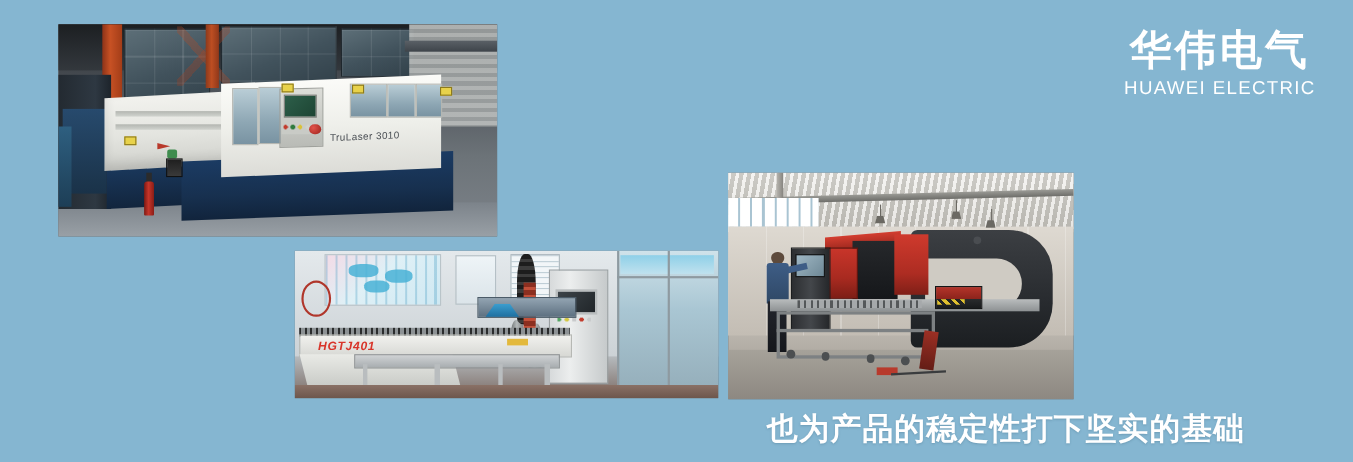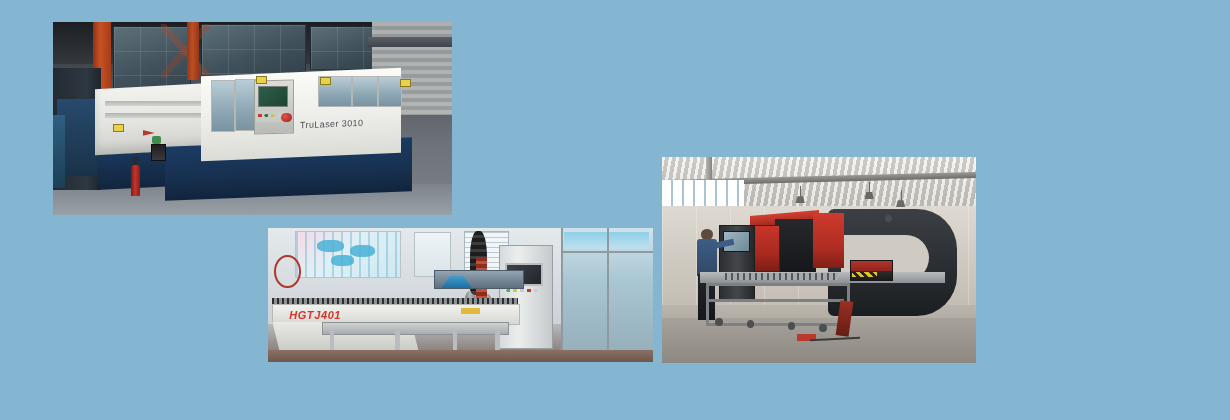--- a/index.html
+++ b/index.html
@@ -709,15 +709,20 @@
     <div class="caster" style="left:40%; top:80%;"></div>
     <div class="caster" style="left:50%; top:81%;"></div>
     <div class="jack"></div>
     <div class="pallet-red"></div>
     <div class="cable"></div>
   </div>
 
   <div class="headline">
   </div>
 
-
+  <div class="tagline">也为产品的稳定性打下坚实的基础</div>
+
+  <div id="logo">
+    <span class="logo-cn">华伟电气</span>
+    <span class="logo-en">HUAWEI ELECTRIC</span>
+  </div>
 
 </div>
 
 </body></html>

